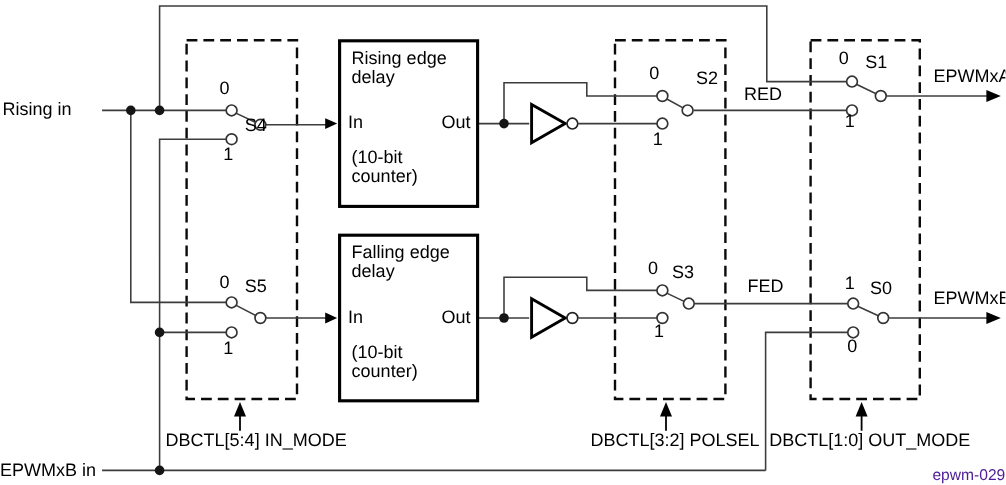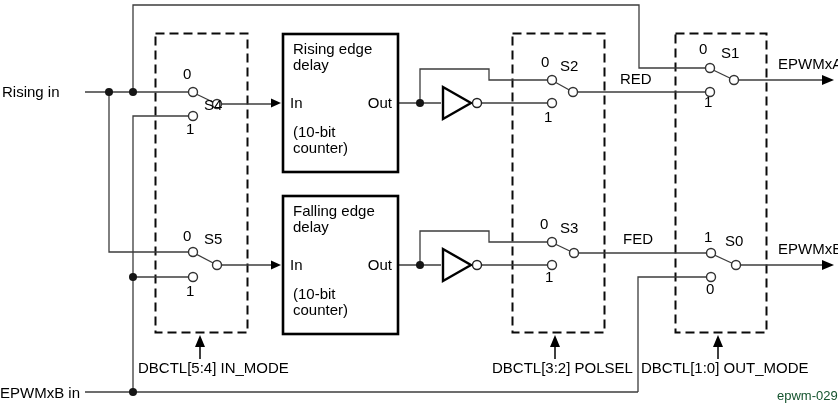--- a/index.html
+++ b/index.html
@@ -22,21 +22,21 @@
   .blocktext{
     position:absolute;
     font-size:15px;
     line-height:16px;
     text-align:left;
     white-space:normal;
   }
   .watermark{
     position:absolute;
     font-size:13px;
-    color:#14532d;
+    color:#4c1d95;
   }
 </style>
 </head>
 <body>
 
 <div id="canvas">
 
   <svg id="diagram-svg" width="838" height="404" viewBox="0 0 838 404">
 
     <g fill="none" stroke="#0a0a0a" stroke-width="2" stroke-dasharray="9 5">
@@ -146,21 +146,21 @@
 
   <div class="lbl" style="left:183px; top:66px;">0</div>
   <div class="lbl" style="left:204px; top:69px;margin-top:28px;">S4</div>
   <div class="lbl" style="left:186px; top:121px;">1</div>
 
   <div class="lbl" style="left:183px; top:228px;">0</div>
   <div class="lbl" style="left:204px; top:231px;">S5</div>
   <div class="lbl" style="left:186px; top:283px;">1</div>
 
   <div class="lbl" style="left:541px; top:54px;">0</div>
-  <div class="lbl" style="left:560px; top:58px;">S2</div>
+  <div class="lbl" style="left:580px; top:58px;">S2</div>
   <div class="lbl" style="left:544px; top:109px;">1</div>
 
   <div class="lbl" style="left:540px; top:216px;">0</div>
   <div class="lbl" style="left:560px; top:220px;">S3</div>
   <div class="lbl" style="left:545px; top:269px;">1</div>
 
   <div class="lbl" style="left:699px; top:41px;">0</div>
   <div class="lbl" style="left:721px; top:45px;">S1</div>
   <div class="lbl" style="left:704px; top:94px;">1</div>
 

